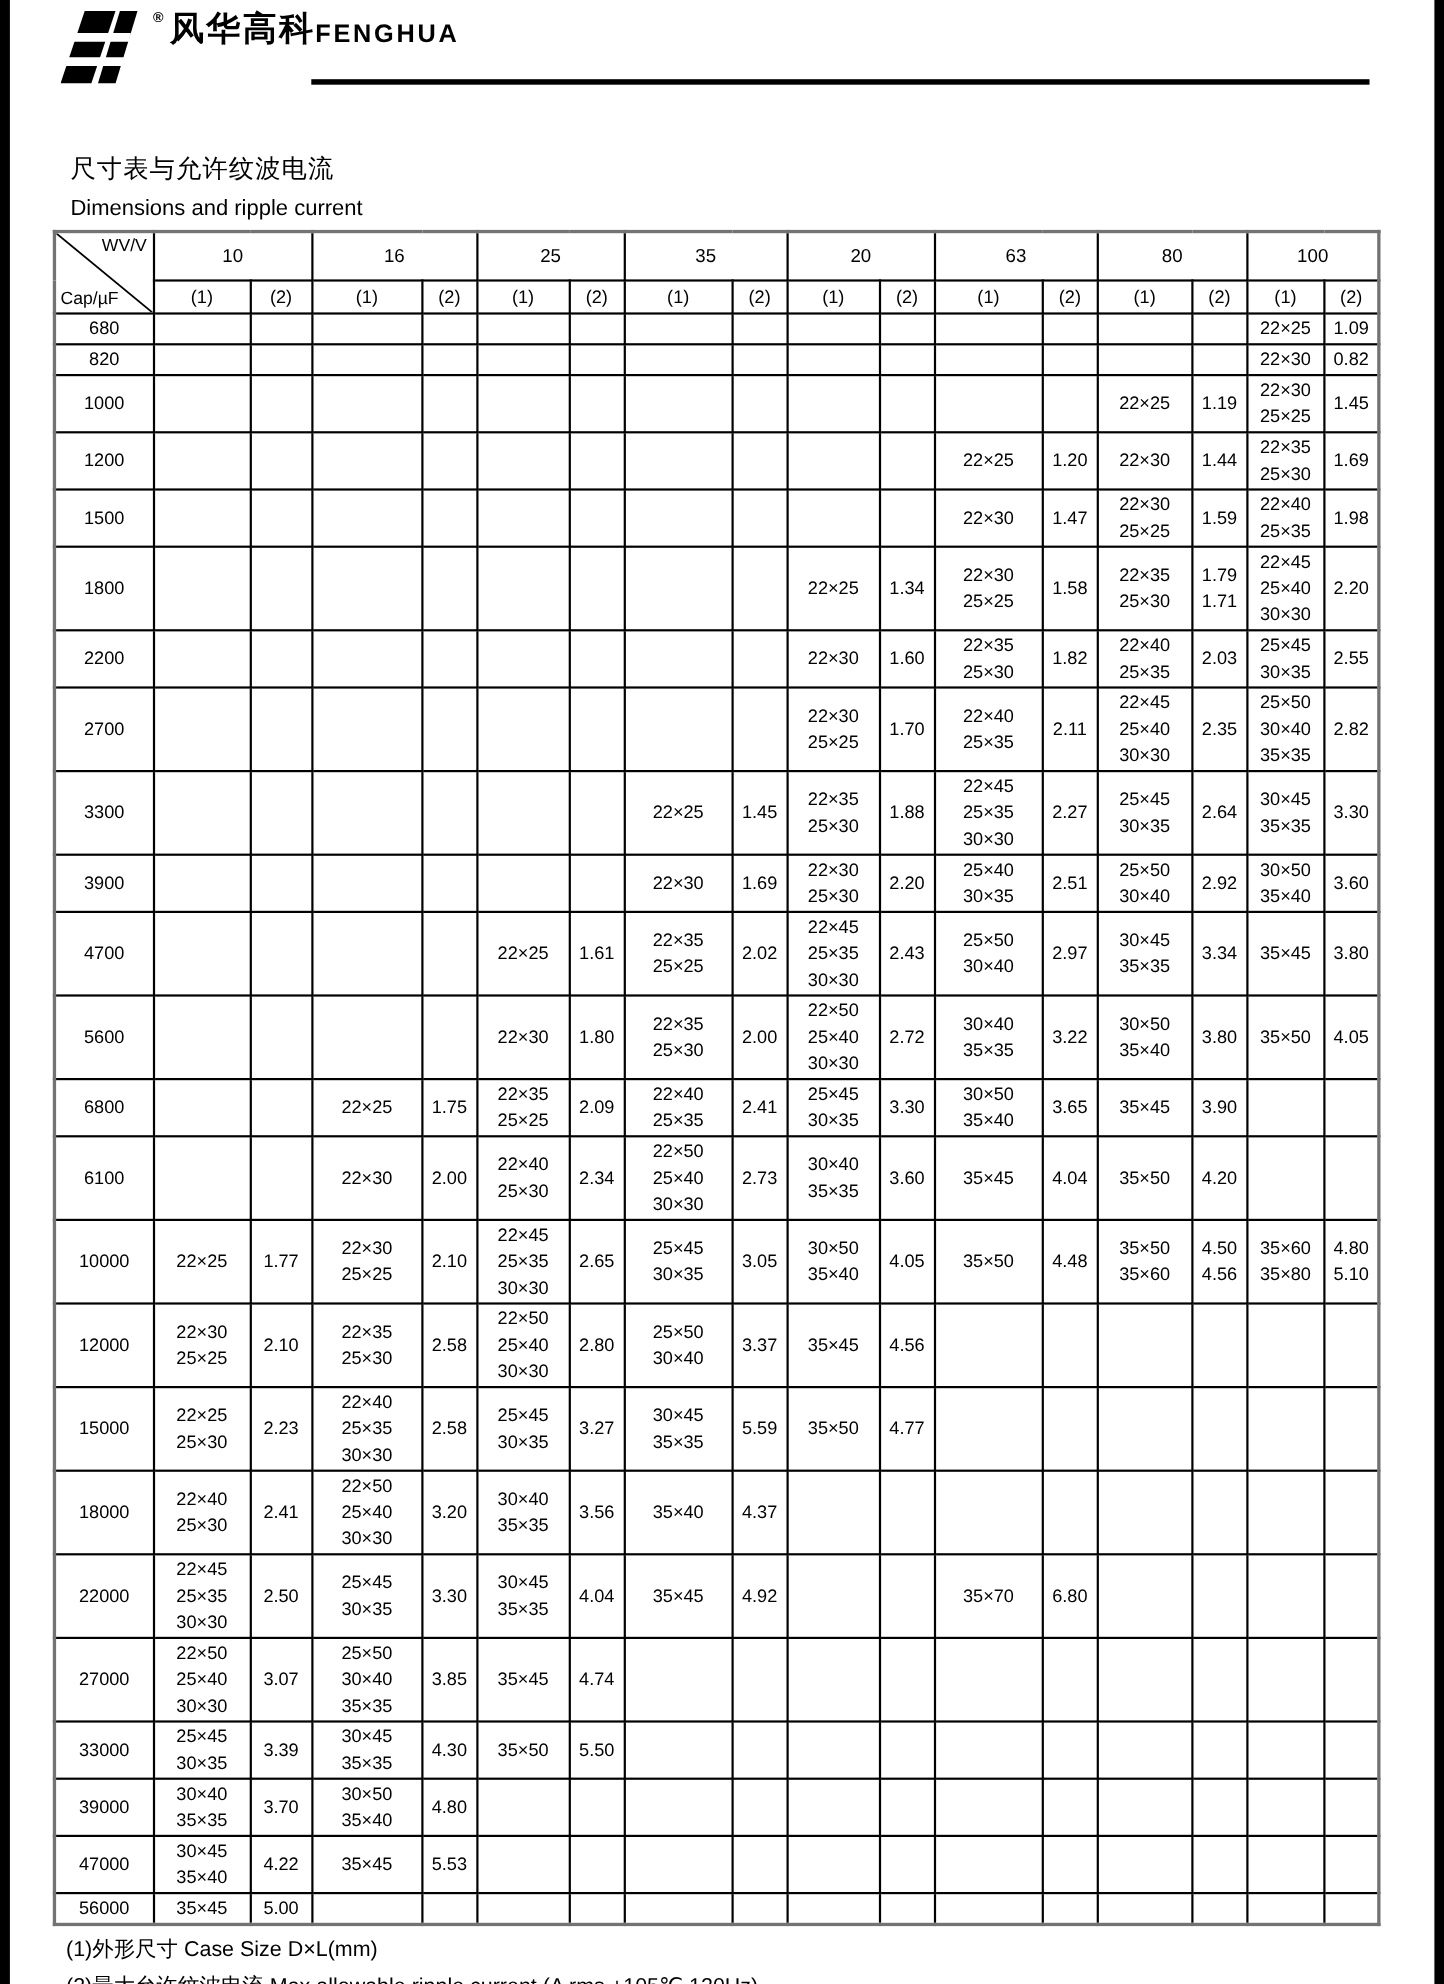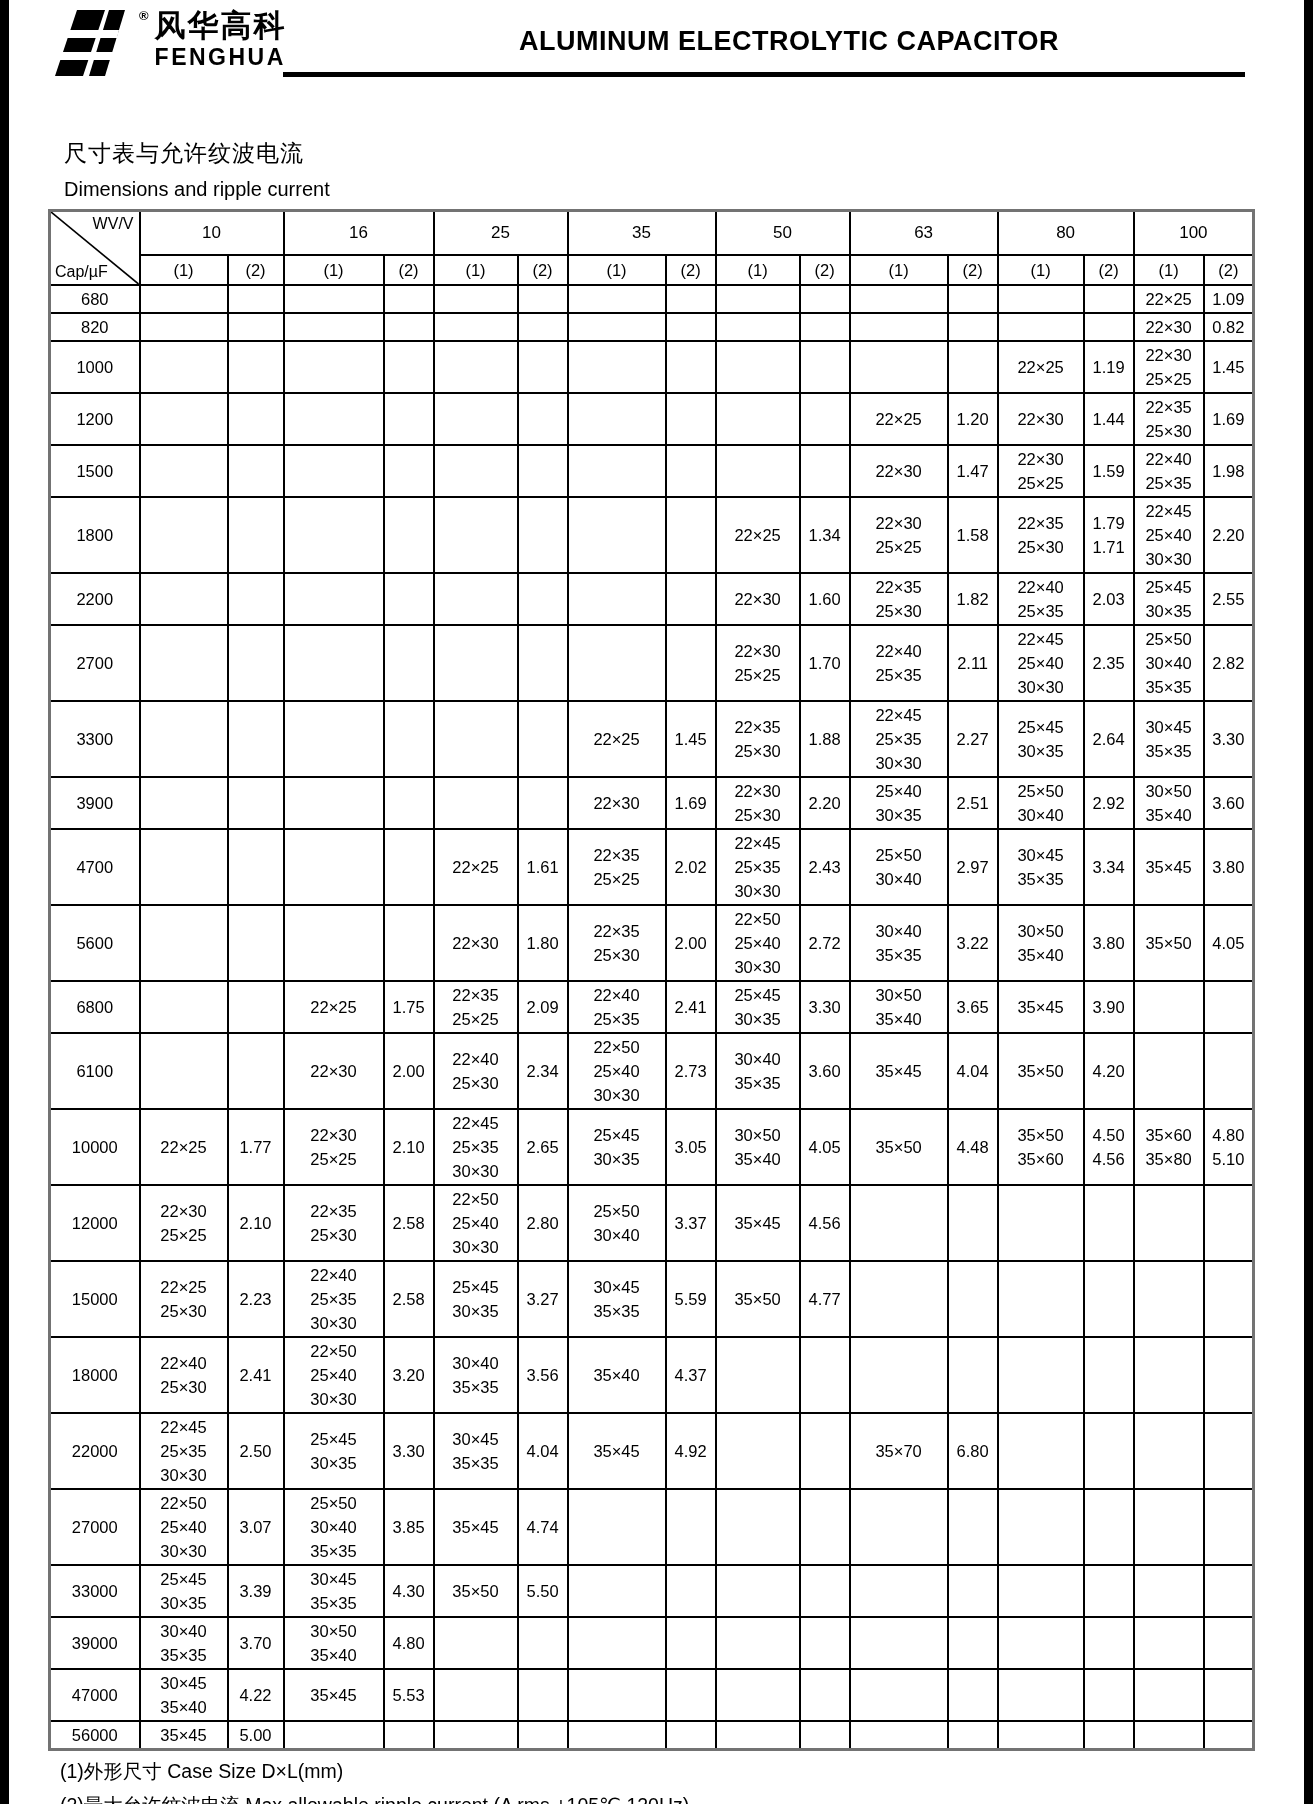--- a/index.html
+++ b/index.html
@@ -8,21 +8,21 @@
     font-family:"Liberation Sans","DejaVu Sans",sans-serif; color:#000;
     margin:0 auto; overflow:hidden;
   }
   .edge-bar{position:absolute;top:0;width:9px;height:100%;background:#000;}
   .edge-bar.left{left:0;} .edge-bar.right{right:0;}
 
   .hdr{position:relative; padding-top:12px; height:96px;}
   .brand{position:absolute; left:55px; top:10px; display:flex; align-items:flex-start;}
   .logo-mark{width:80px; height:66px; position:relative; margin-right:10px;}
   .reg{font-size:13px; font-weight:bold; position:relative; top:-2px; left:-6px;}
-  .brand-text{display:flex; flex-direction:column; line-height:1.05;}
+  .brand-text{display:flex; flex-direction:row; line-height:1.05;align-items:flex-end;}
   .brand-cn{font-size:31px; font-weight:bold; letter-spacing:2px;}
   .brand-en{font-size:23px; font-weight:bold; letter-spacing:2.5px; margin-top:2px;}
   .doc-title{position:absolute; left:519px; top:26px; font-size:27px; font-weight:bold; letter-spacing:0.5px; white-space:nowrap;}
   .hdr-rule{position:absolute; left:283px; top:72px; width:962px; height:5px; background:#000;}
 
   .sec-titles{margin:30px 0 0 64px;}
   .sec-cn{font-size:23px; letter-spacing:1px;}
   .sec-en{font-size:20px; margin-top:9px;}
 
   table.dims{
@@ -61,21 +61,20 @@
           <polygon points="10,20 64,20 62,28 8,28" fill="#fff"></polygon>
           <polygon points="5,42 59,42 57,50 3,50" fill="#fff"></polygon>
         </svg>
       </div>
       <span class="reg">®</span>
       <div class="brand-text">
         <span class="brand-cn">风华高科</span>
         <span class="brand-en">FENGHUA</span>
       </div>
     </div>
-    <div class="doc-title">ALUMINUM ELECTROLYTIC CAPACITOR</div>
     <div class="hdr-rule"></div>
   </div>
 
   <div class="sec-titles">
     <div class="sec-cn">尺寸表与允许纹波电流</div>
     <div class="sec-en">Dimensions and ripple current</div>
   </div>
 
   <table class="dims">
     <colgroup>
@@ -103,21 +102,21 @@
           <svg viewBox="0 0 90 68" preserveAspectRatio="none">
             <line x1="0" y1="0" x2="90" y2="68" stroke="#000" stroke-width="1.6"></line>
           </svg>
           <span class="corner-top">WV/V</span>
           <span class="corner-bottom">Cap/µF</span>
         </th>
       <th class="volt-th" colspan="2">10</th>
           <th class="volt-th" colspan="2">16</th>
           <th class="volt-th" colspan="2">25</th>
           <th class="volt-th" colspan="2">35</th>
-          <th class="volt-th" colspan="2">50</th>
+          <th class="volt-th" colspan="2">20</th>
           <th class="volt-th" colspan="2">63</th>
           <th class="volt-th" colspan="2">80</th>
           <th class="volt-th" colspan="2">100</th>
         </tr>
       <tr class="sub-row">
           <th>(1)</th>
           <th>(2)</th>
           <th>(1)</th>
           <th>(2)</th>
           <th>(1)</th>

